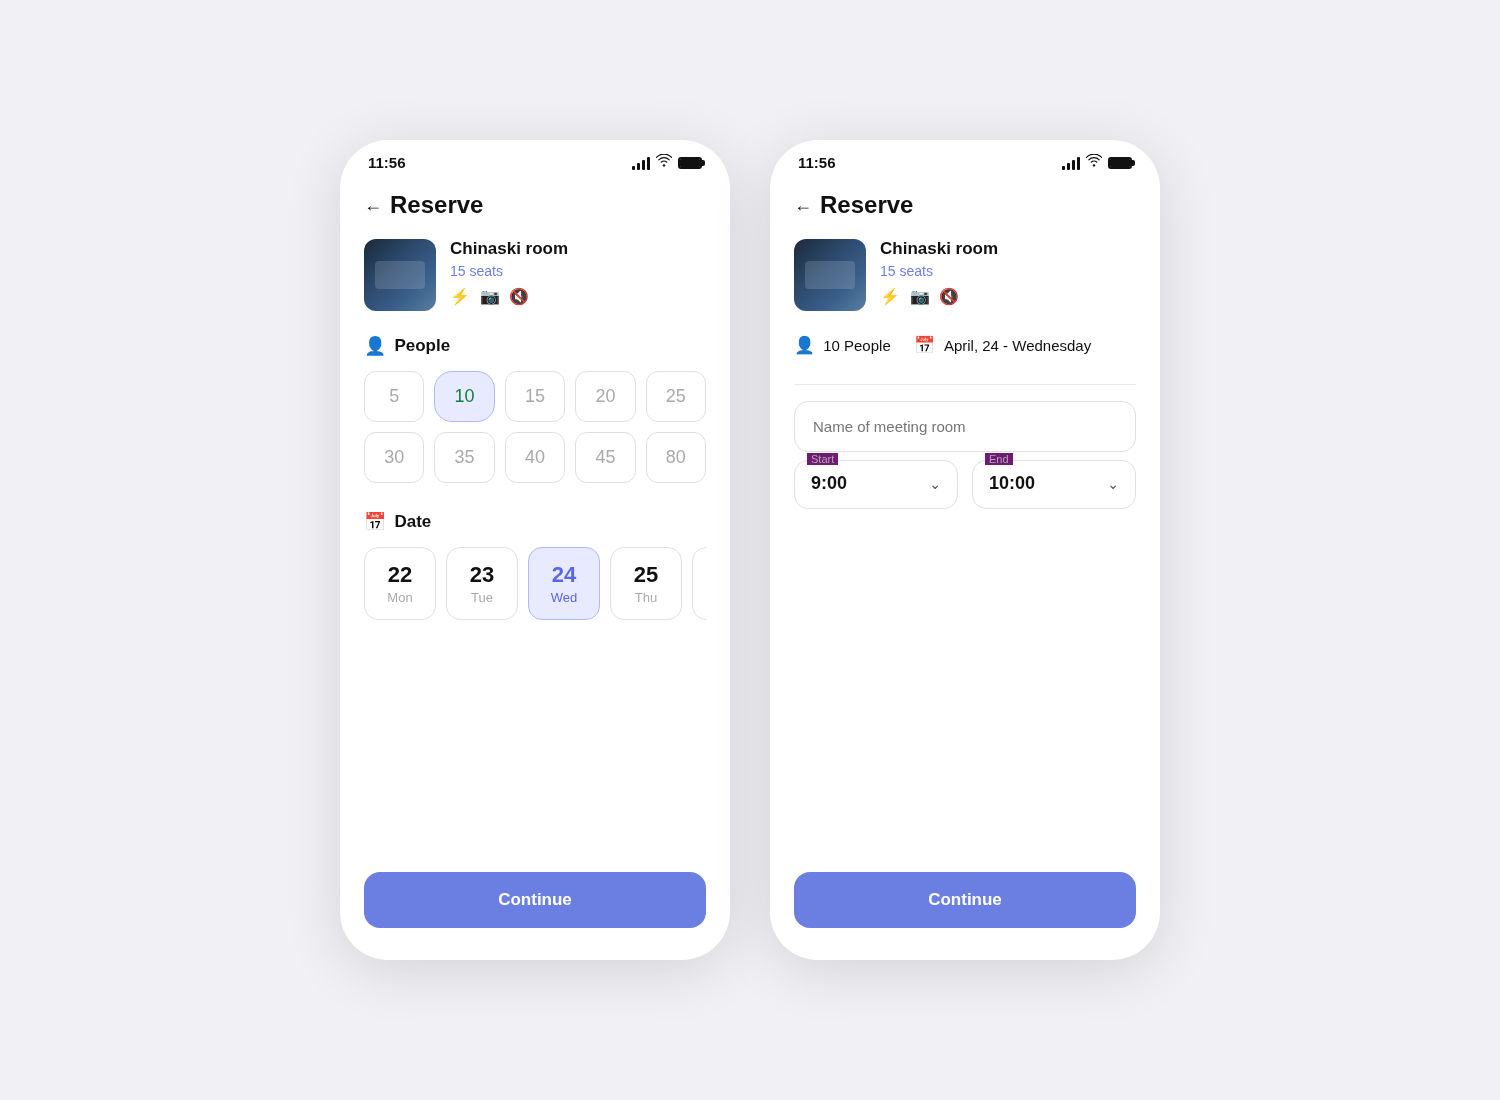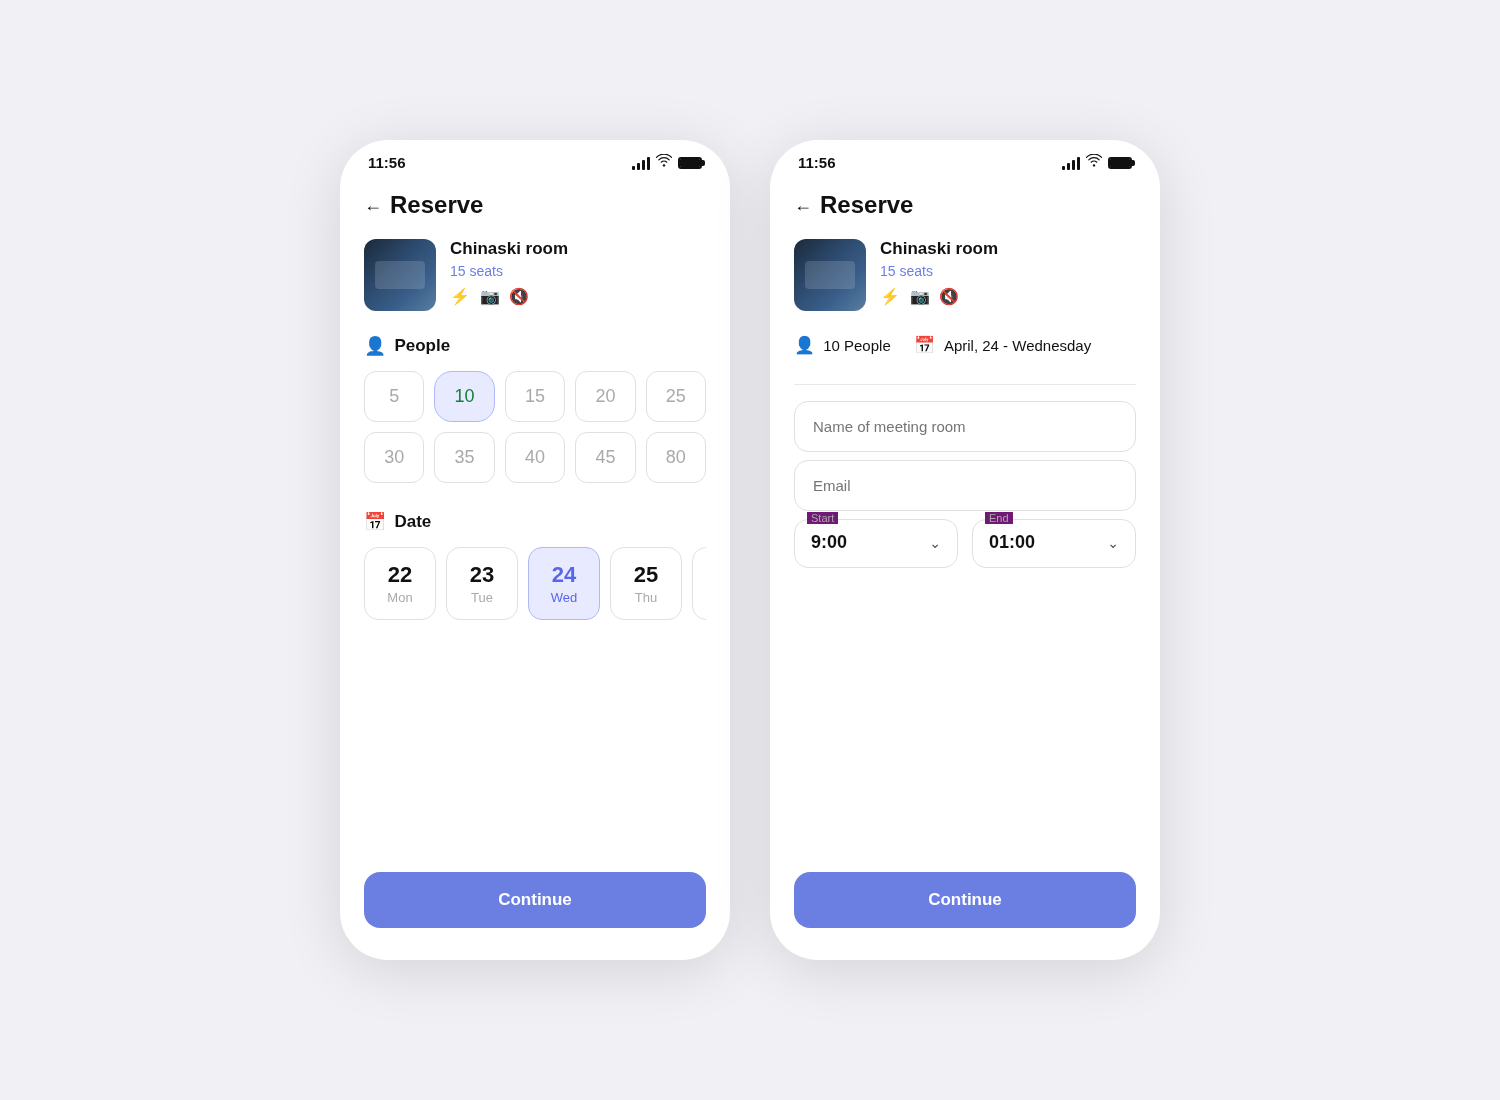--- a/index.html
+++ b/index.html
@@ -530,34 +530,33 @@
       <div class="info-item">
         <span class="info-icon">📅</span>
         <span class="info-text">April, 24 - Wednesday</span>
       </div>
     </div>
 
     <div class="divider"></div>
 
     <input type="text" class="form-field" placeholder="Name of meeting room" style="">
 
-    <input type="email" class="form-field" placeholder="Email" style="">
 
     <div class="time-row">
       <div class="time-group">
         <span class="time-label">Start</span>
         <div class="time-select-row">
           <span class="time-value">9:00</span>
           <span class="chevron-down">⌄</span>
         </div>
       </div>
       <div class="time-group">
         <span class="time-label">End</span>
         <div class="time-select-row">
-          <span class="time-value">01:00</span>
+          <span class="time-value">10:00</span>
           <span class="chevron-down">⌄</span>
         </div>
       </div>
     </div>
 
     <button class="continue-btn">Continue</button>
   </div>
 </div>
 
 </body></html>

